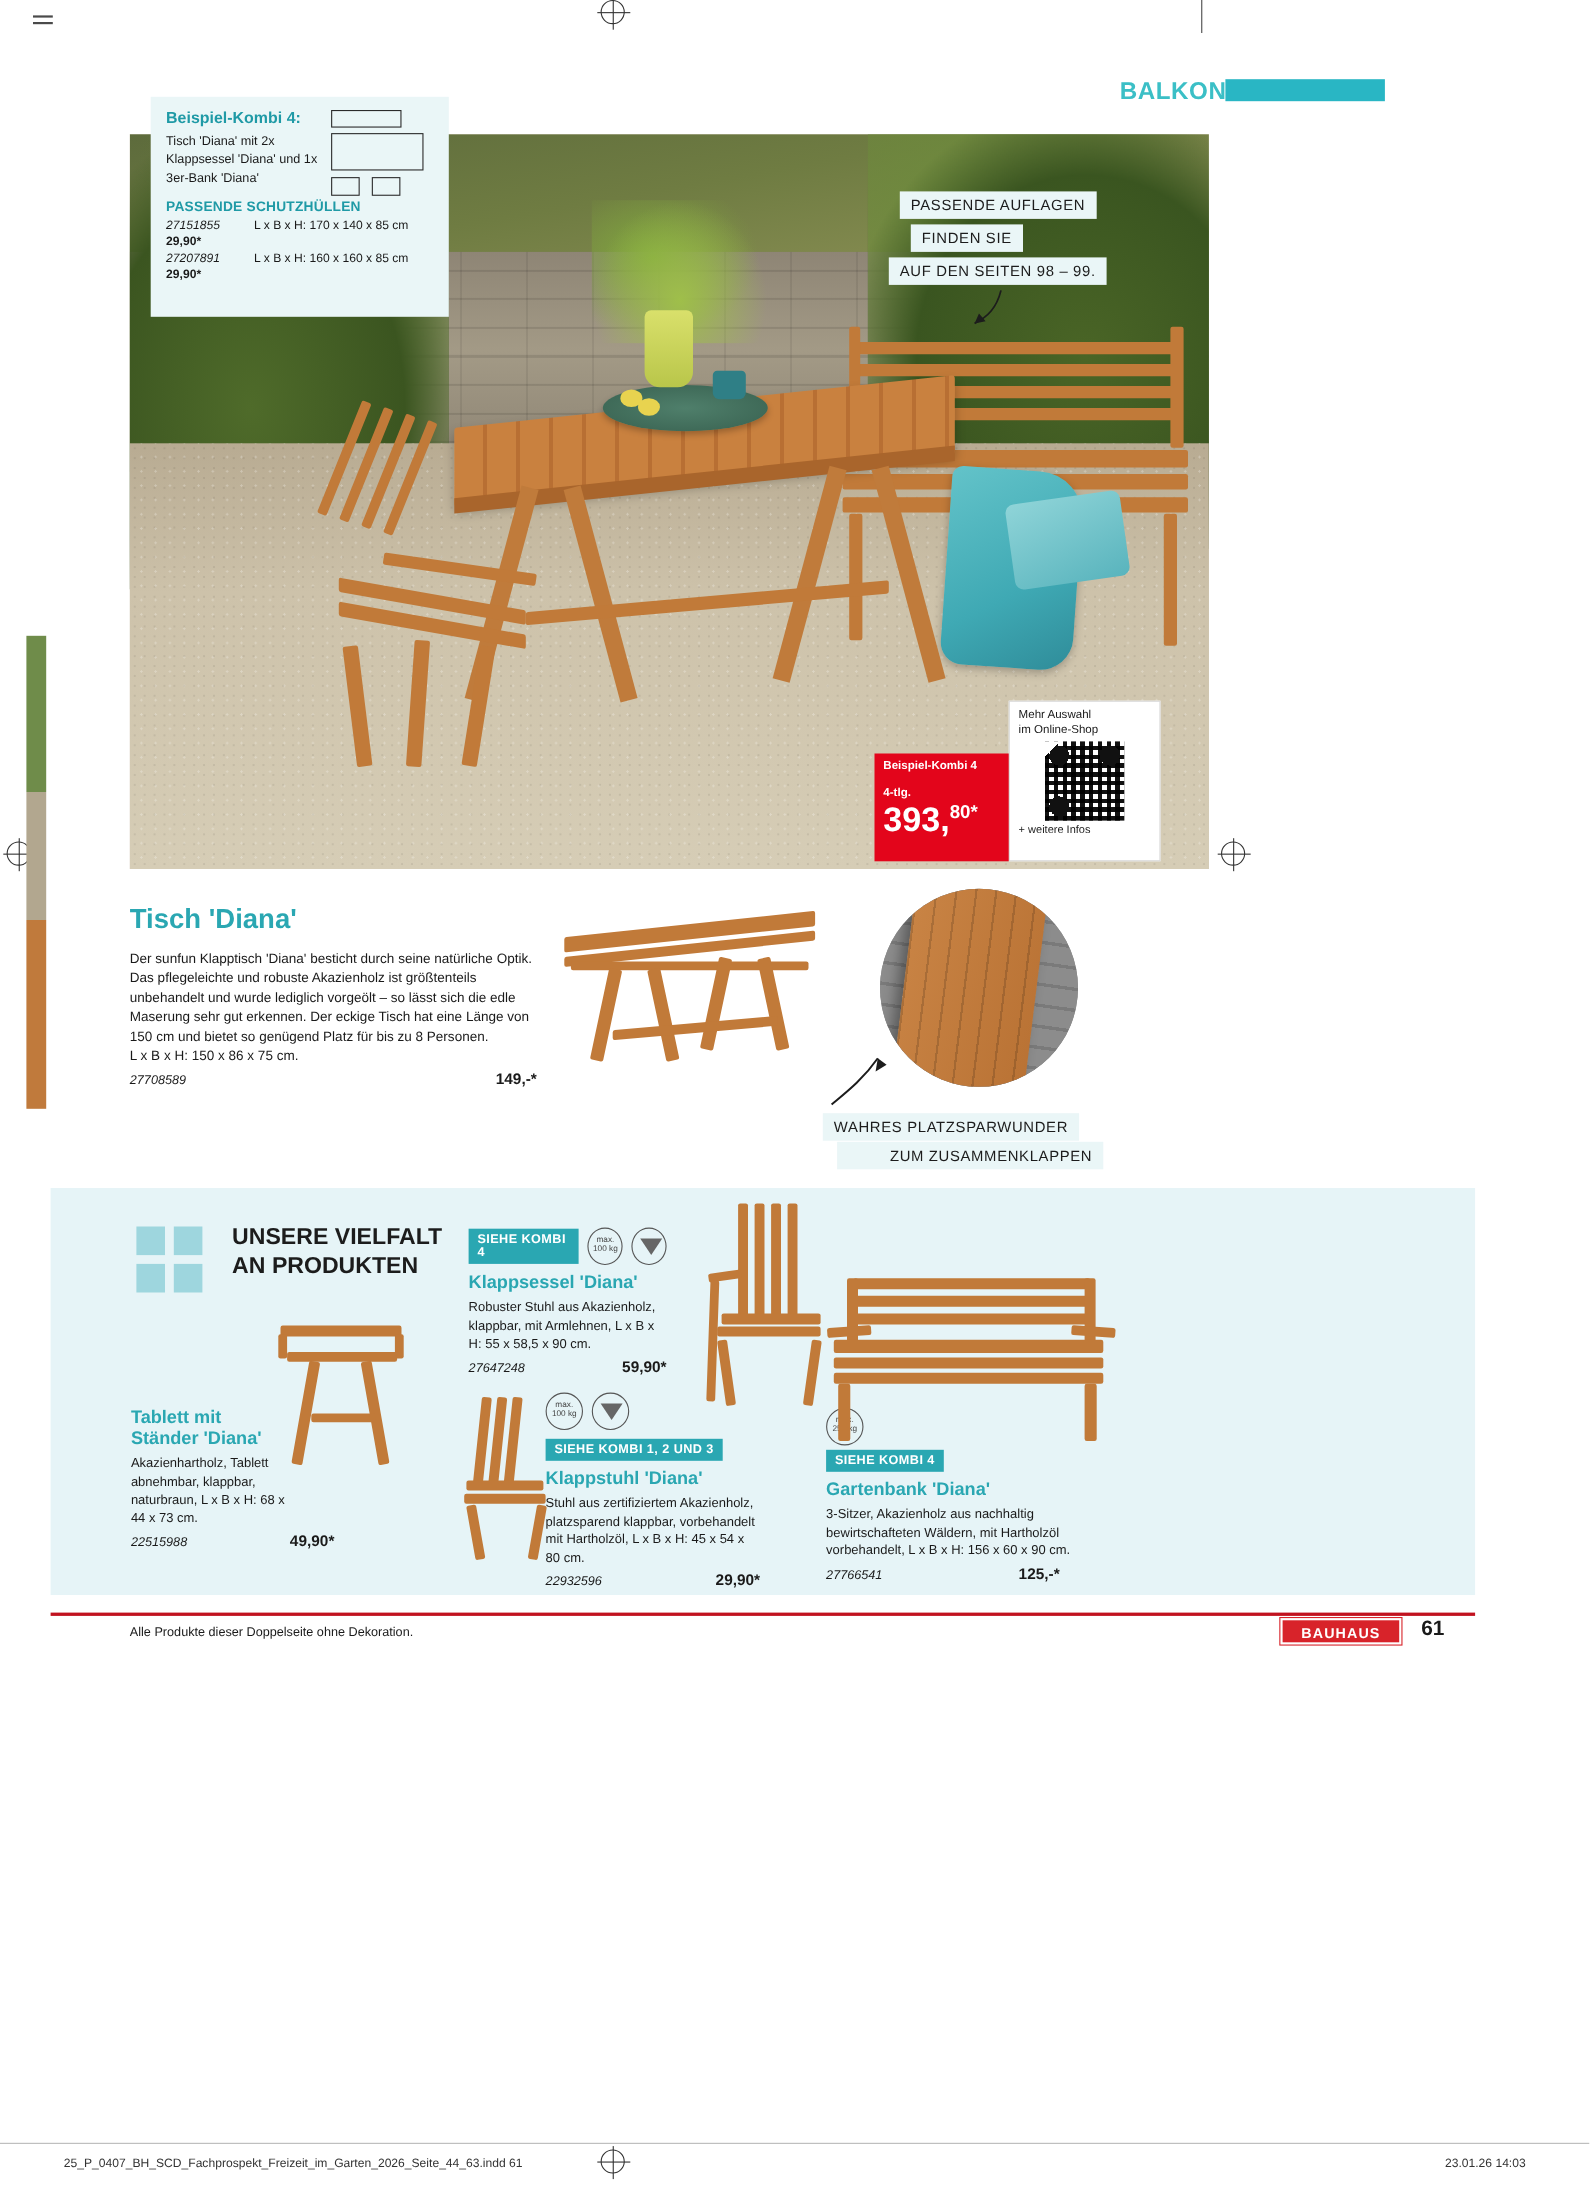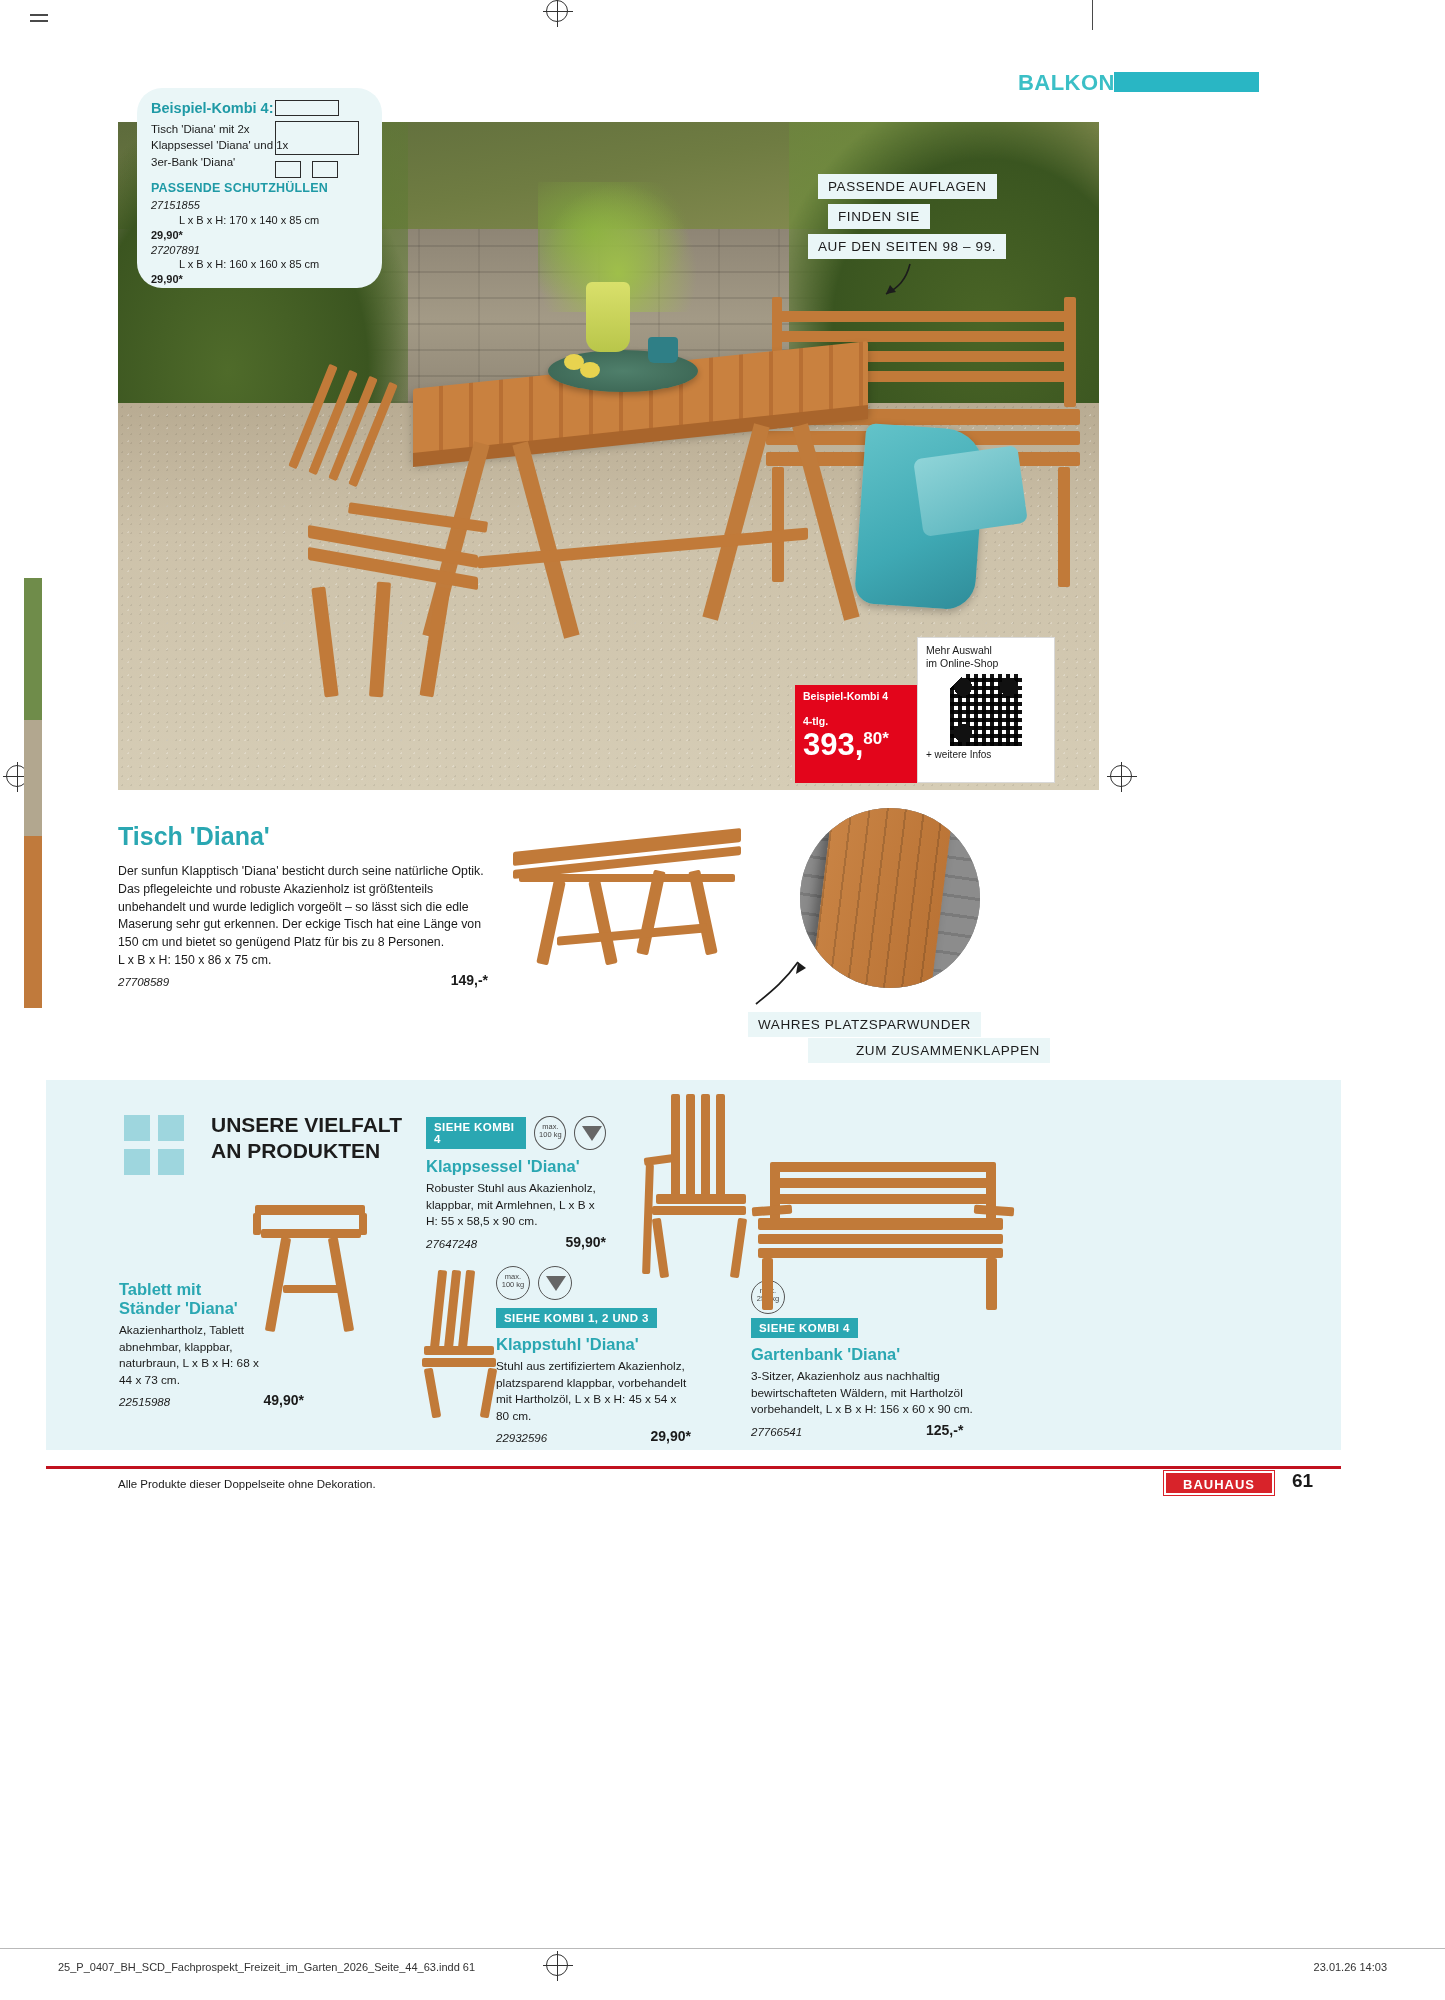--- a/index.html
+++ b/index.html
@@ -134,24 +134,23 @@
   .deco-cup {
     position:absolute; left:530px; top:215px; width:30px; height:26px;
     background:#2f7f86; border-radius:4px 4px 6px 6px;
   }
   .deco-lemon {
     position:absolute; width:20px; height:16px; background:#e8d34f; border-radius:50%;
   }
 
   
   .kombi-box {
-    position:absolute; left:137px; top:88px; width:245px; height:200px;
+    position:absolute; left:137px; top:88px; width:271px; height:200px;
     background:#eaf6f7;
     padding:12px 14px;
-    border-radius:25px;
   }
   .kombi-title { color:#1f9aa6; font-weight:bold; font-size:14.5px; margin-bottom:5px;}
   .kombi-text { font-size:11.5px; line-height:1.42; }
   .kombi-sub {
     color:#1f9aa6; font-size:12.5px; font-weight:600; margin-top:11px; margin-bottom:3px;
     letter-spacing:.2px;
   }
   .hull-row { font-size:11px; line-height:1.35; }
   .hull-no { font-style:italic; }
   .hull-price { font-weight:bold; }
@@ -425,21 +424,21 @@
     <div class="folded"></div>
   </div>
 
   <div class="callout-arrow" style="left:752px;top:952px;width:56px;height:56px;">
     <svg viewBox="0 0 56 56">
         <path d="M4 52 C16 42 32 30 46 10" fill="none" stroke="#1c1c1c" stroke-width="1.8"></path>
         <path d="M46 10 l-2 12 l10 -6 z" fill="#1c1c1c"></path>
       </svg>
   </div>
   <div class="callout" style="left:748px;top:1012px;">WAHRES PLATZSPARWUNDER</div>
-  <div class="callout" style="left:808px;top:1038px;padding-left:48px;">ZUM ZUSAMMENKLAPPEN</div>
+  <div class="callout" style="left:761px;top:1038px;padding-left:48px;">ZUM ZUSAMMENKLAPPEN</div>
 
   <div class="panel">
 
     <div class="sq-grid">
       <div class="r">
           <span class="sq"></span>
           <span class="sq"></span>
         </div>
       <div class="r">
           <span class="sq"></span>

